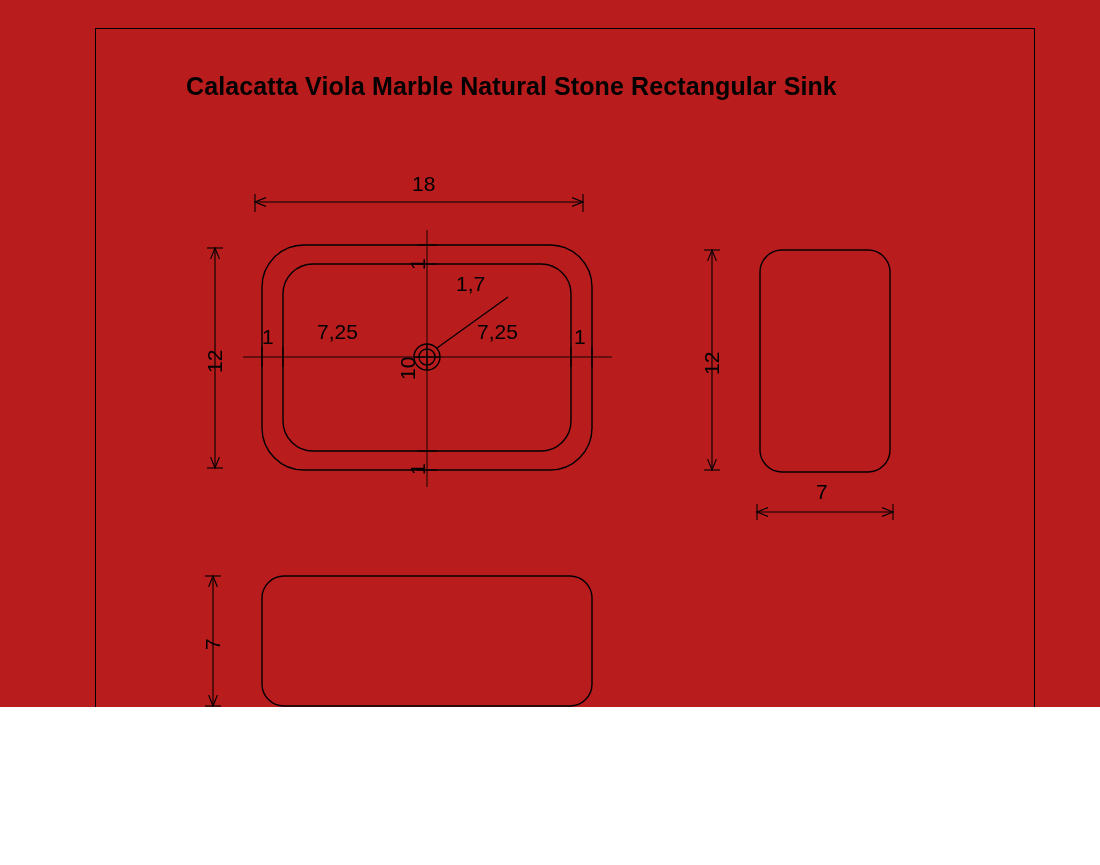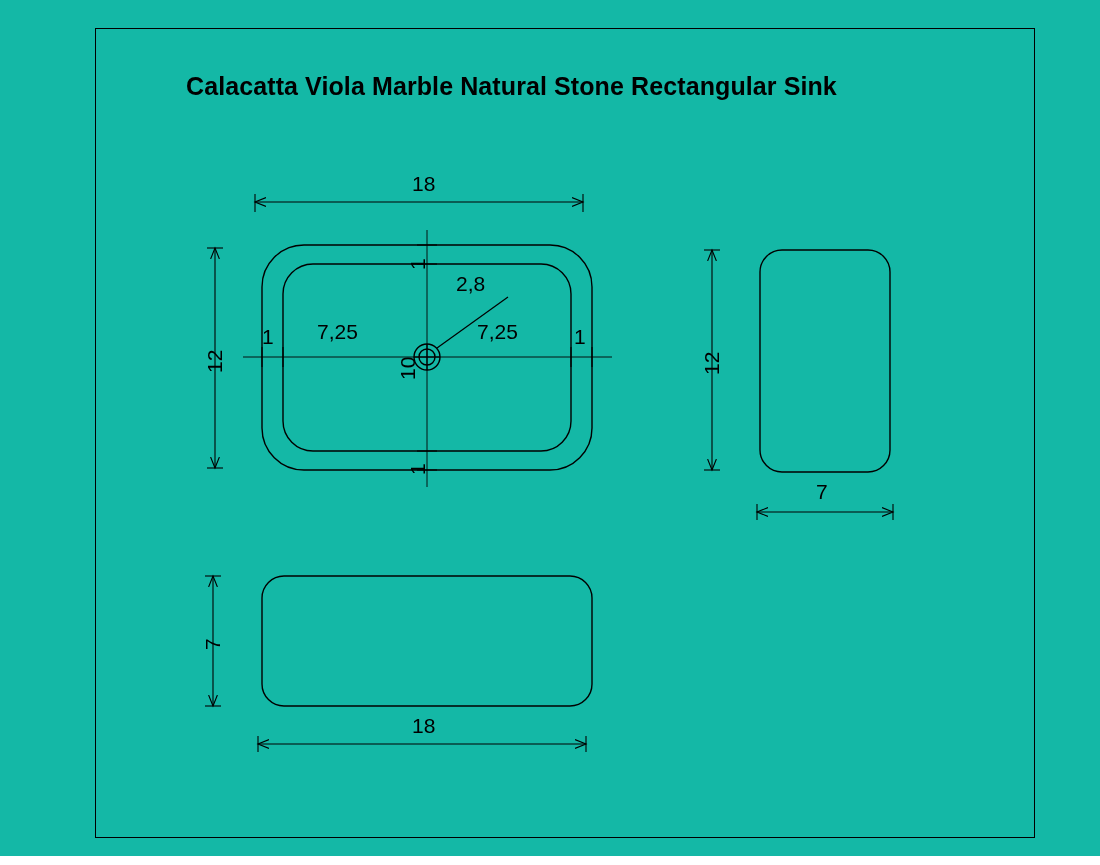--- a/index.html
+++ b/index.html
@@ -7,22 +7,22 @@
     padding: 0;
     background: #ffffff;
   }
   body {
     font-family: "Liberation Sans", sans-serif;
     color: #000000;
   }
   #sheet {
     position: relative;
     width: 1100px;
-    height: 856px;
-    background: #14b8a6;
+    height: 707px;
+    background: #b91c1c;
     overflow: hidden;
   }
   #border {
     position: absolute;
     left: 95px;
     top: 28px;
     width: 940px;
     height: 810px;
     border: 1.5px solid #000;
     box-sizing: border-box;
@@ -166,21 +166,21 @@
   <div class="dim-label" style="left:574px; top:325px;">1</div>
 
   <div class="dim-label rot90" style="left:406px; top:270px;">1</div>
 
   <div class="dim-label rot90" style="left:406px; top:475px;">1</div>
 
   <div class="dim-label" style="left:317px; top:320px;">7,25</div>
 
   <div class="dim-label" style="left:477px; top:320px;">7,25</div>
 
-  <div class="dim-label" style="left:456px; top:272px;">2,8</div>
+  <div class="dim-label" style="left:456px; top:272px;">1,7</div>
 
   <div class="dim-label rot90" style="left:396px; top:380px;">10</div>
 
   <div class="dim-label rot90" style="left:700px; top:375px;">12</div>
 
   <div class="dim-label" style="left:816px; top:480px;">7</div>
 
   <div class="dim-label rot90" style="left:201px; top:650px;">7</div>
 
   <div class="dim-label" style="left:412px; top:714px;">18</div>

